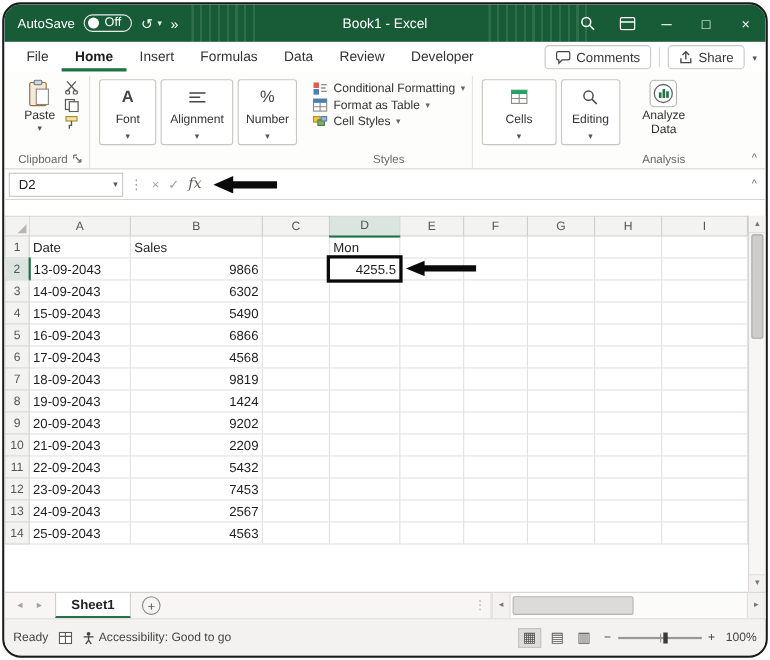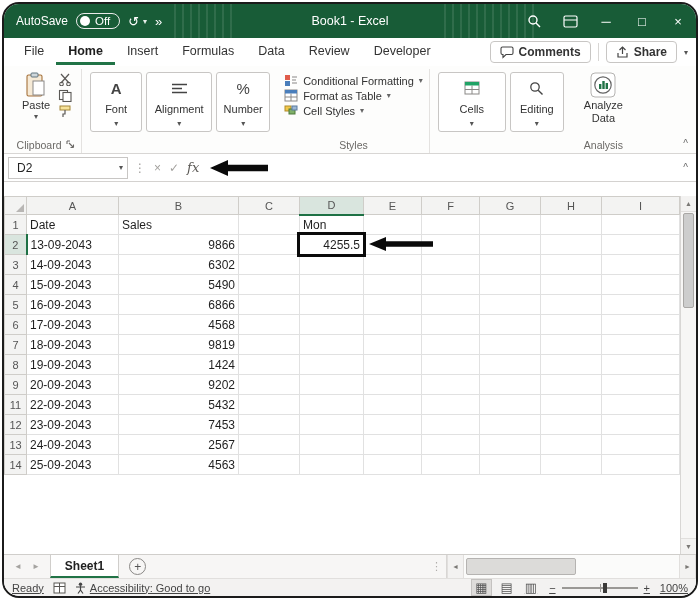--- a/index.html
+++ b/index.html
@@ -26,21 +26,21 @@
   .tb-title { position:absolute; left:0; right:0; text-align:center; font-size:12.5px; z-index:1; }
   .tb-right { margin-left:auto; display:flex; align-items:stretch; height:100%; z-index:2; }
   .tb-btn { width:36px; display:flex; align-items:center; justify-content:center; font-size:13px; }
 
   
   .tabrow { height:28px; background:#fff; display:flex; align-items:center; padding:0 8px; flex:0 0 auto; }
   .rtab { font-size:12.5px; color:#333; padding:5px 12px 4px; border-bottom:3px solid transparent; cursor:default; }
   .rtab.active { font-weight:bold; color:#1d1d1d; border-bottom:3px solid #217346; }
   .tabrow-right { margin-left:auto; display:flex; align-items:center; gap:7px; }
   .pill-btn { display:flex; align-items:center; gap:5px; border:1px solid #c8c6c4; border-radius:4px;
-              background:#fff; padding:3px 9px; font-size:12px; color:#333;font-weight:bold; }
+              background:#fff; padding:3px 9px; font-size:12px; color:#333; }
   .vdiv { width:1px; height:18px; background:#d8d6d4; }
   .small-caret { font-size:8px; color:#555; }
 
   
   .ribbon { height:88px; background:#fdfdfc; border-bottom:1px solid #d8d6d4; display:flex;
             padding:3px 4px 0 6px; position:relative; flex:0 0 auto; }
   .rgroup { display:flex; flex-direction:column; padding:0 6px; border-right:1px solid #e4e2e0; }
   .rgroup-body { flex:1; display:flex; align-items:flex-start; }
   .rgroup-label { height:17px; font-size:10.5px; color:#6b6966; text-align:center; display:flex;
                   align-items:center; justify-content:center; gap:4px; }
@@ -52,21 +52,21 @@
                  padding:5px 4px 3px; font-size:11px; color:#333; height:60px; }
   .bg-icon { height:20px; display:flex; align-items:center; justify-content:center; font-size:15px; color:#444; }
   .styles-rows { display:flex; flex-direction:column; gap:2px; padding-top:5px; }
   .style-row { display:flex; align-items:center; gap:5px; font-size:11px; color:#333; }
   .style-row .sr-caret { font-size:8px; color:#666; }
   .collapse-ribbon { position:absolute; right:8px; bottom:4px; font-size:10px; color:#666; }
 
   
   .formularow { height:28px; background:#fff; border-bottom:1px solid #d4d2d0; display:flex;
                 align-items:center; padding:2px 6px 2px 4px; flex:0 0 auto; }
-  .namebox { width:120px; height:22px; border:1px solid #c8c6c4; display:flex; align-items:center;
+  .namebox { width:104px; height:22px; border:1px solid #c8c6c4; display:flex; align-items:center;
              padding:0 4px 0 8px; font-size:12px; color:#222; }
   .namebox .nb-caret { margin-left:auto; font-size:8px; color:#555; }
   .fbtns { display:flex; align-items:center; gap:8px; padding:0 8px 0 6px; color:#a3a19e; font-size:12px; }
   .fx { font-family:"DejaVu Serif",serif; font-style:italic; color:#5b5955; font-size:13px; }
   .formula-area { flex:1; display:flex; align-items:center; height:100%; }
   .formula-annbox { border:3px solid #0a0a0a; padding:0 7px; font-size:12.5px; color:#111;
                     line-height:17px; white-space:nowrap; }
   .formula-arrow { margin-left:3px; }
   .fb-expand { margin-left:auto; color:#666; font-size:10px; padding-right:2px; }
 
@@ -111,22 +111,22 @@
   .sb-spacer { flex:1; }
   .sb-split { align-self:center; color:#b0aeab; font-size:11px; padding:0 4px; }
   .hscroll { width:250px; display:flex; align-items:stretch; border-left:1px solid #d8d6d4; background:#fbfbfa; }
   .hs-btn { width:17px; display:flex; align-items:center; justify-content:center; font-size:7px;
             color:#7a7875; background:#f3f2f1; border-left:1px solid #e1dfdd; border-right:1px solid #e1dfdd; }
   .hs-track { flex:1; position:relative; }
   .hs-thumb { position:absolute; left:2px; top:3px; bottom:3px; width:110px; background:#dcdbd9;
               border:1px solid #b5b3b1; border-radius:2px; }
 
   
-  .statusbar { height:18px; background:#f3f2f1; border-top:1px solid #e1dfdd; display:flex;
-               align-items:center; font-size:11px; color:#444; padding:0 8px; flex:0 0 auto; gap:9px;text-decoration:underline; }
+  .statusbar { height:34px; background:#f3f2f1; border-top:1px solid #e1dfdd; display:flex;
+               align-items:center; font-size:11px; color:#444; padding:0 8px; flex:0 0 auto; gap:9px; }
   .st-spacer { flex:1; }
   .view-icons { display:flex; align-items:center; gap:6px; font-size:13px; color:#555; }
   .view-ic { padding:0 3px; }
   .view-ic.sel { background:#dedcda; border:1px solid #c4c2c0; }
   .zoom { display:flex; align-items:center; gap:6px; }
   .zoom-track { width:76px; height:2px; background:#9a9895; position:relative; }
   .zoom-notch { position:absolute; left:50%; top:-3px; width:1px; height:8px; background:#9a9895; }
   .zoom-thumb { position:absolute; left:55%; top:-4px; width:4px; height:10px; background:#3b3a39; }
   .zoom-label { min-width:32px; text-align:right; }
 </style>
@@ -507,20 +507,32 @@
               <td class="num">9202</td>
               <td></td>
               <td></td>
               <td></td>
               <td></td>
               <td></td>
               <td></td>
               <td></td>
             </tr>
             <tr>
+              <th>10</th>
+              <td>21-09-2043</td>
+              <td class="num">2209</td>
+              <td></td>
+              <td></td>
+              <td></td>
+              <td></td>
+              <td></td>
+              <td></td>
+              <td></td>
+            </tr>
+            <tr>
               <th>11</th>
               <td>22-09-2043</td>
               <td class="num">5432</td>
               <td></td>
               <td></td>
               <td></td>
               <td></td>
               <td></td>
               <td></td>
               <td></td>

